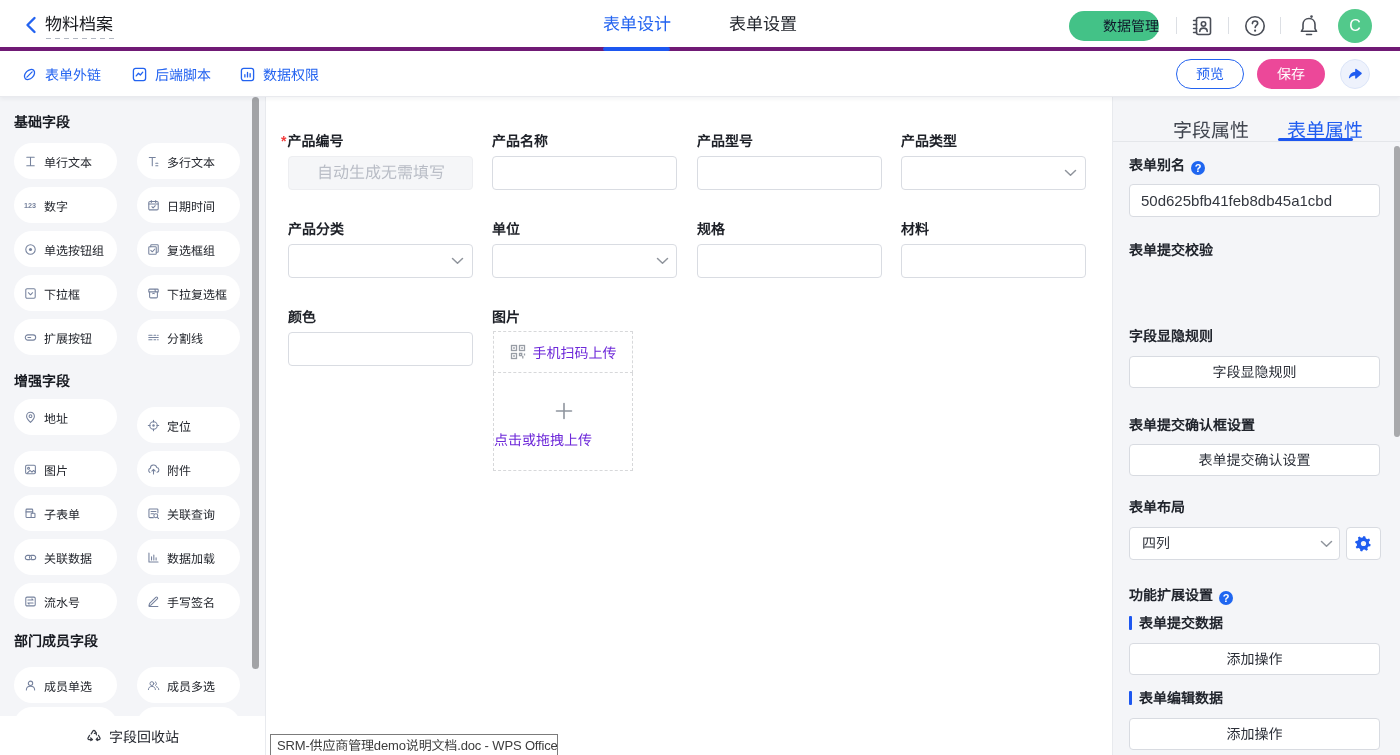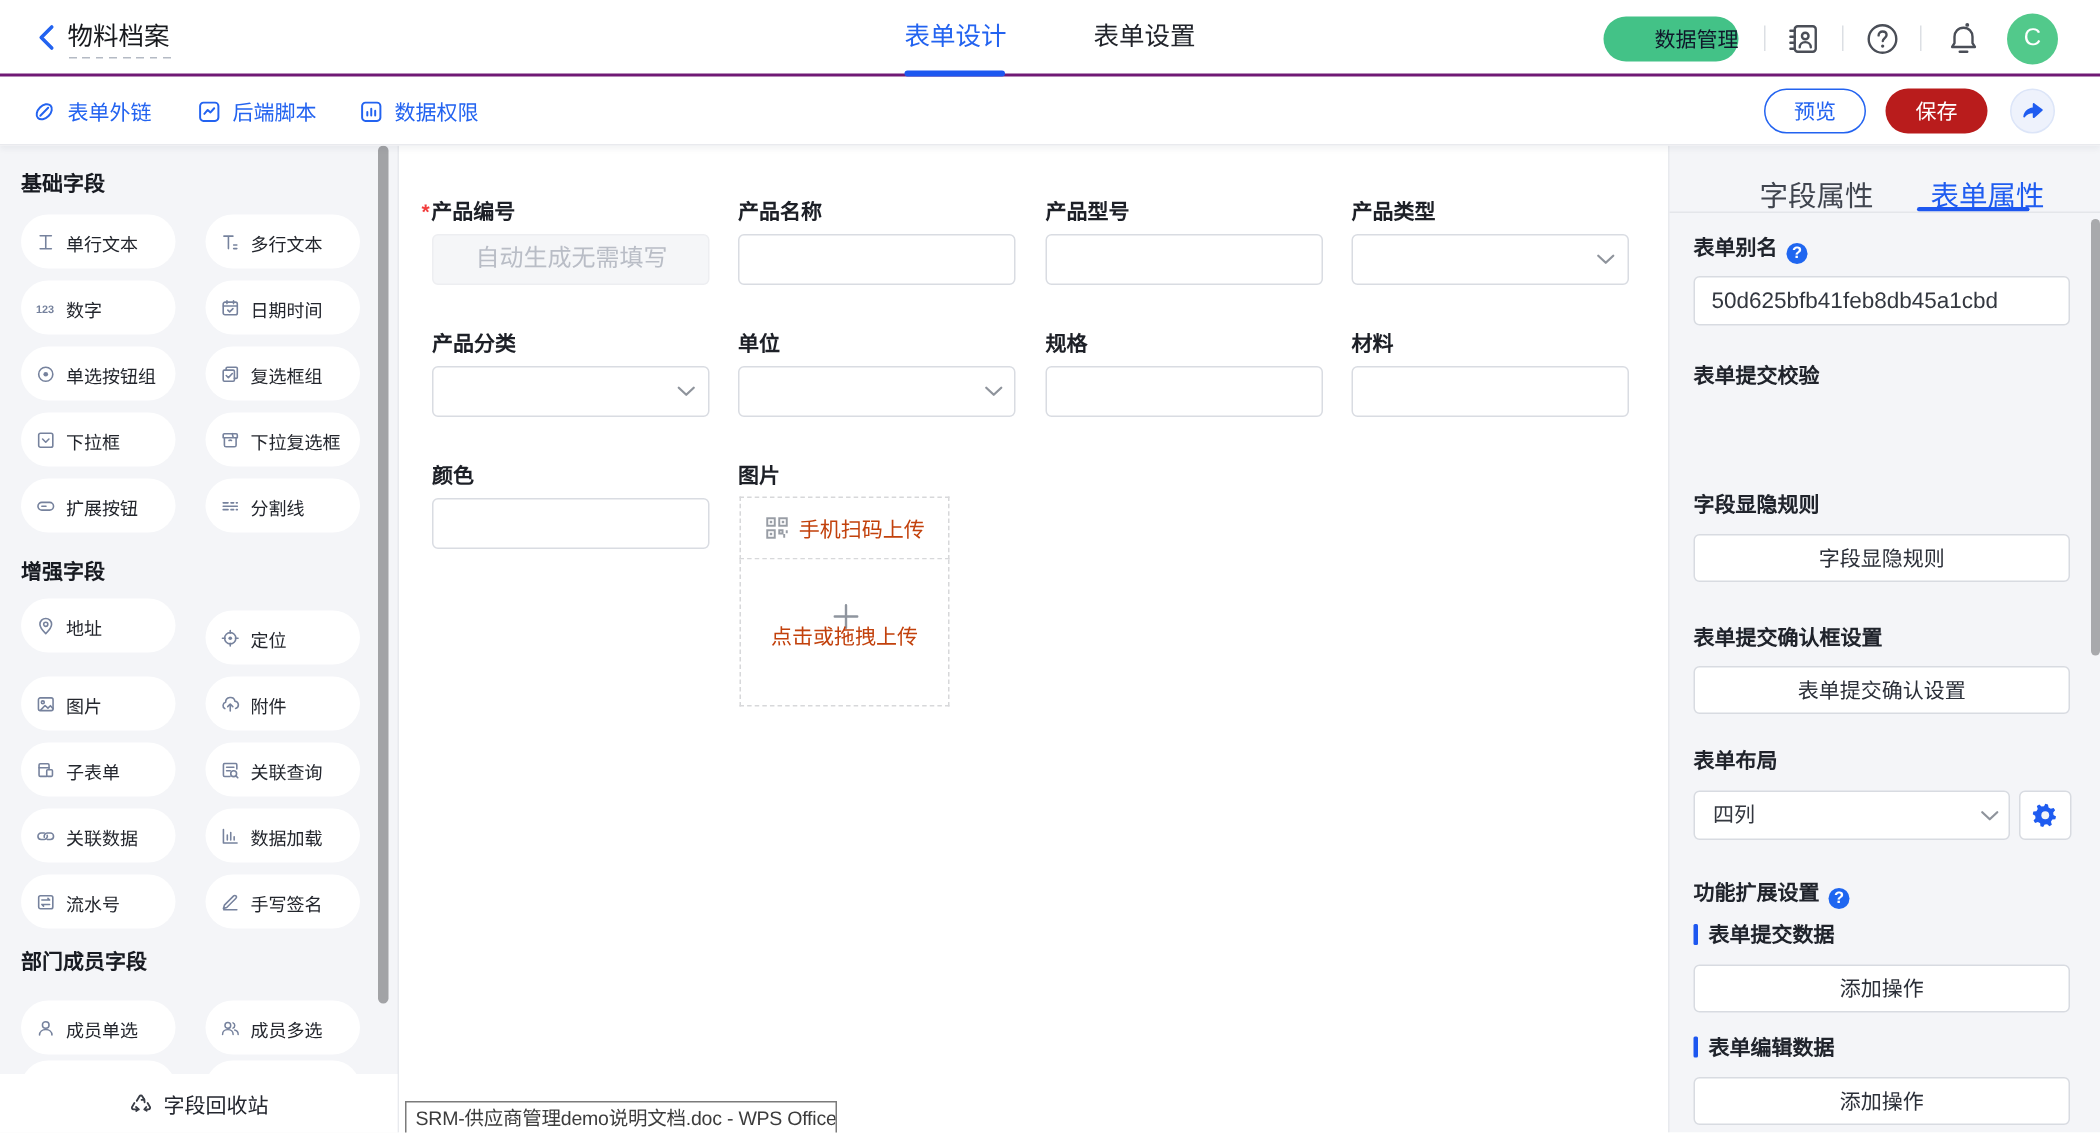--- a/index.html
+++ b/index.html
@@ -1,60 +1,60 @@
 <!DOCTYPE html>
 <html lang="zh-CN"><head>
 <meta charset="utf-8">
 <title>物料档案</title>
 <style>
 * { margin:0; padding:0; box-sizing:border-box; }
 html,body { width:1400px; height:755px; overflow:hidden; }
 body { font-family:"Liberation Sans", sans-serif; font-size:14px; color:#1b1e26; background:#fff; position:relative; }
 
 
-#hd { position:absolute; left:0; top:0; width:1400px; height:51px; background:#fff; border-bottom:2px solid #701a75; z-index:30; }
+#hd { position:absolute; left:0; top:0; width:1400px; height:51px; background:#fff; border-bottom:4px solid #701a75; z-index:30; }
 #hd-back { position:absolute; left:20px; top:13px; width:24px; height:24px; }
 #hd-title { position:absolute; left:45px; top:16px; font-size:17px; color:#17191d; line-height:18px; }
 #hd-title-line { position:absolute; left:46px; top:38px; width:72px; height:1px; background:repeating-linear-gradient(90deg,#b4bac4 0 5px,transparent 5px 9px); }
 .hd-tab { position:absolute; top:16px; font-size:17px; line-height:18px; color:#21242b; }
 #tab1 { left:603px; color:#2363f0; }
 #tab2 { left:729px; }
 #tab-underline { position:absolute; left:603px; top:47px; width:67px; height:4px; background:#1d57f0; border-radius:2px; }
 #btn-data { position:absolute; left:1069px; top:11px; width:90px; height:30px; background:#43c287; border-radius:15px; color:#0f172a; text-align:right; line-height:30px; font-size:14px; }
 .hd-divider { position:absolute; top:17px; width:1px; height:17px; background:#dcdfe4; }
 .hd-ico { position:absolute; top:14px; width:24px; height:24px; }
 #hd-avatar { position:absolute; left:1338px; top:9px; width:34px; height:34px; border-radius:50%; background:#52c98b; color:#fff; text-align:center; line-height:34px; font-size:16px; }
 
 
 #tb { position:absolute; left:0; top:51px; width:1400px; height:46px; background:#fff; border-bottom:1px solid #e9eaee; box-shadow:0 2px 4px rgba(40,50,70,.06); z-index:25; }
 .tb-item { position:absolute; top:0; height:46px; display:flex; align-items:center; color:#2363f0; font-size:14px; }
 .tb-item svg { margin-right:8px; }
 #tb-prev { position:absolute; left:1176px; top:8px; width:68px; height:30px; border:1px solid #2363f0; border-radius:15px; background:#fff; color:#2363f0; text-align:center; line-height:28px; font-size:14px; }
-#tb-save { position:absolute; left:1257px; top:8px; width:68px; height:30px; border-radius:15px; background:#b91c1c; color:#fff; text-align:center; line-height:30px; font-size:14px; }
+#tb-save { position:absolute; left:1257px; top:8px; width:68px; height:30px; border-radius:15px; background:#ec4899; color:#fff; text-align:center; line-height:30px; font-size:14px; }
 #tb-share { position:absolute; left:1340px; top:8px; width:30px; height:30px; border-radius:50%; background:#eef2fc; border:1px solid #dce5f8; }
 
 
 #sb { position:absolute; left:0; top:97px; width:266px; height:658px; background:#f4f5f8; border-right:1px solid #e8eaee; z-index:5; }
 .sb-h { position:absolute; left:14px; font-size:14px; font-weight:700; color:#181b22; }
 .pill { position:absolute; width:103px; height:36px; background:#fff; border-radius:18px; display:flex; align-items:center; font-size:12px; color:#23262d; }
 .pill svg { margin:0 7px 0 10px; flex:none; width:13px; height:13px; }
 .pc1 { left:14px; }
 .pc2 { left:137px; }
 #sb-foot { position:absolute; left:0; top:619px; width:265px; height:39px; background:#fff; display:flex; align-items:center; justify-content:center; font-size:14px; color:#23262e; }
 #sb-foot svg { margin-right:7px; }
 #sb-scroll { position:absolute; left:252px; top:0px; width:7px; height:572px; background:#a2a3a6; border-radius:4px; }
 
 
 #cv { position:absolute; left:266px; top:97px; width:846px; height:658px; background:#fff; }
 .lbl { position:absolute; font-size:14px; font-weight:600; color:#1d2027; line-height:14px; }
 .lbl .req { color:#f23c3c; margin-right:1px; font-weight:600; }
 .inp { position:absolute; width:185px; height:34px; background:#fff; border:1px solid #d9dce2; border-radius:4px; }
 .inp.gray { background:#f5f6f8; border-color:#edeef1; color:#b9bdc6; font-size:16px; line-height:32px; padding-left:28px; }
 .sel-arrow { position:absolute; width:13px; height:8px; }
-.up-box { position:absolute; border:1px dashed #d7d8da; background:#fff; color:#c2410c; font-size:14px; }
+.up-box { position:absolute; border:1px dashed #d7d8da; background:#fff; color:#6d28d9; font-size:14px; }
 #up-top { display:flex; align-items:center; justify-content:center; }
 #up-top svg { margin-right:7px; }
 
 
 #tip { position:absolute; left:270px; top:734px; width:288px; height:25px; background:#fff; border:1px solid #7b7b7b; font-size:13px; color:#3c3c3c; line-height:22px; padding-left:6px; letter-spacing:-0.15px; z-index:40; white-space:nowrap; overflow:hidden; }
 
 
 #rp { position:absolute; left:1112px; top:97px; width:288px; height:658px; background:#f4f5f8; border-left:1px solid #e8eaee; }
 .rp-tab { position:absolute; top:18px; font-size:19px; color:#40454f; }
 #rp-tabline { position:absolute; left:0; top:44px; width:288px; border-top:1px solid #e4e6ea; }
@@ -283,21 +283,21 @@
         <rect x="1.5" y="9.5" width="5" height="5"></rect>
         <rect x="3.2" y="11.2" width="1.6" height="1.6" fill="#989da5" stroke="none"></rect>
         <path d="M9.5 9.5 h2.2 v2.2 h-2.2 z M12.8 12 v2.5 M14.5 9.5 v2"></path>
       </svg>
     手机扫码上传
   </div>
   <div class="up-box" style="left:227px; top:276px; width:140px; height:98px; border-top:none;">
     <svg style="position:absolute; left:61px; top:29px;" width="18" height="18" viewBox="0 0 18 18" stroke="#8f959e" stroke-width="1.6" stroke-linecap="round">
         <path d="M9 1.5 v15 M1.5 9 h15"></path>
       </svg>
-    <div style="position:absolute; left:0; top:40px; width:100%; text-align:center;">点击或拖拽上传</div>
+    <div style="position:absolute; left:0; top:56px; width:100%; ">点击或拖拽上传</div>
   </div>
 </div>
 <div id="tip">SRM-供应商管理demo说明文档.doc - WPS Office</div>
 
 <div id="rp">
   <div class="rp-tab" style="left:60px;">字段属性</div>
   <div class="rp-tab" style="left:174px; color:#1f5cf0;">表单属性</div>
   <div id="rp-underline"></div>
   <div id="rp-tabline"></div>
   <div id="rp-scroll"></div>

